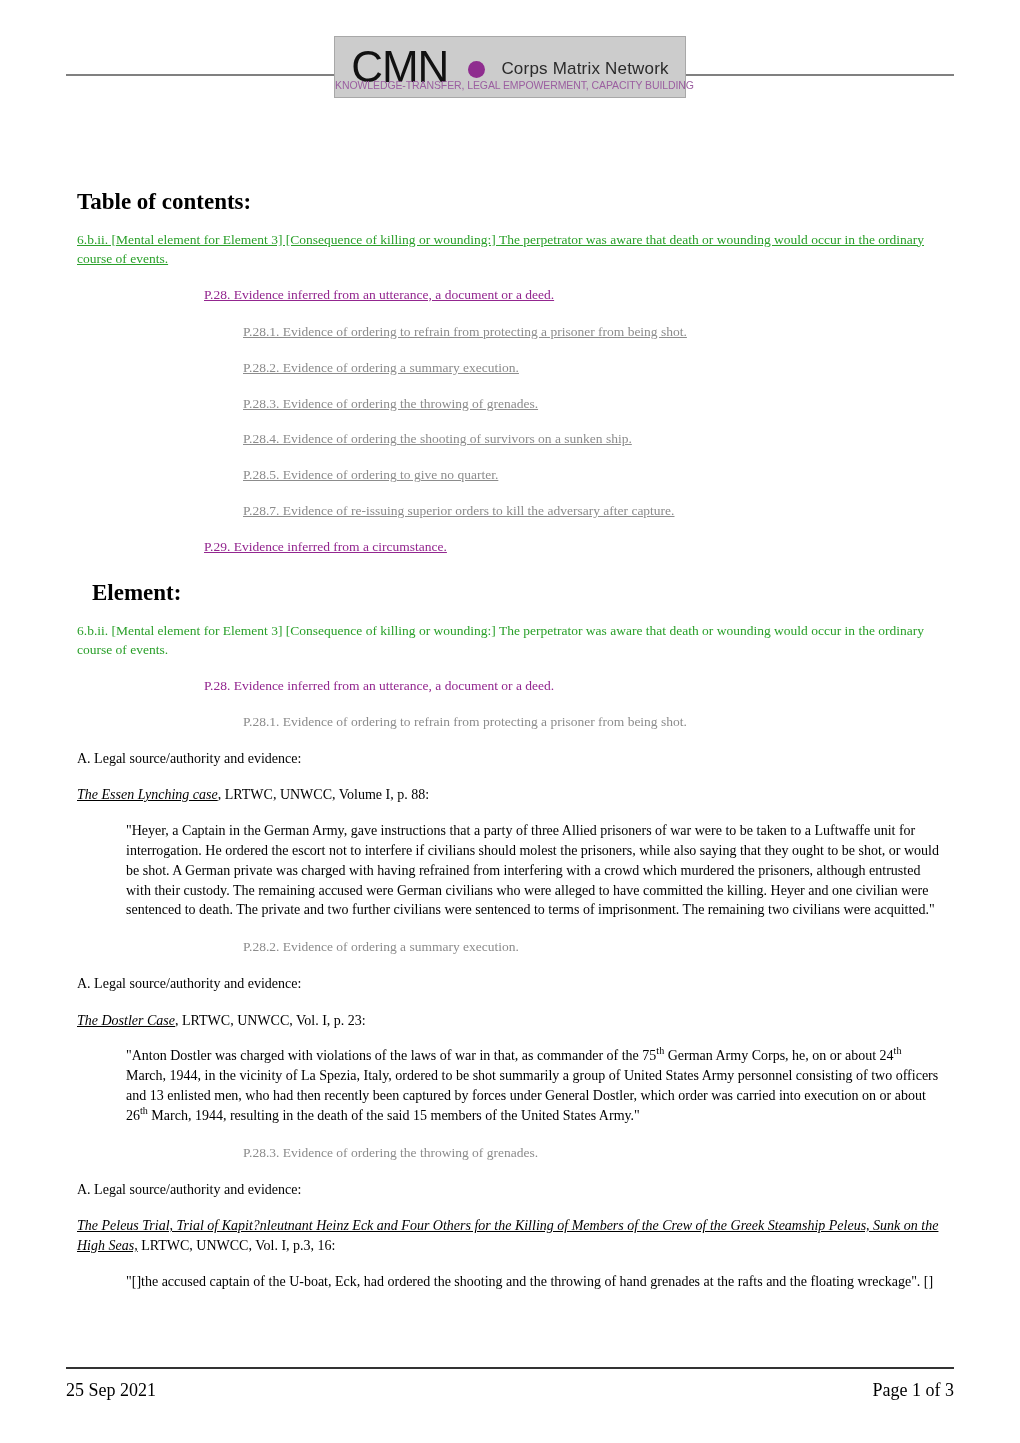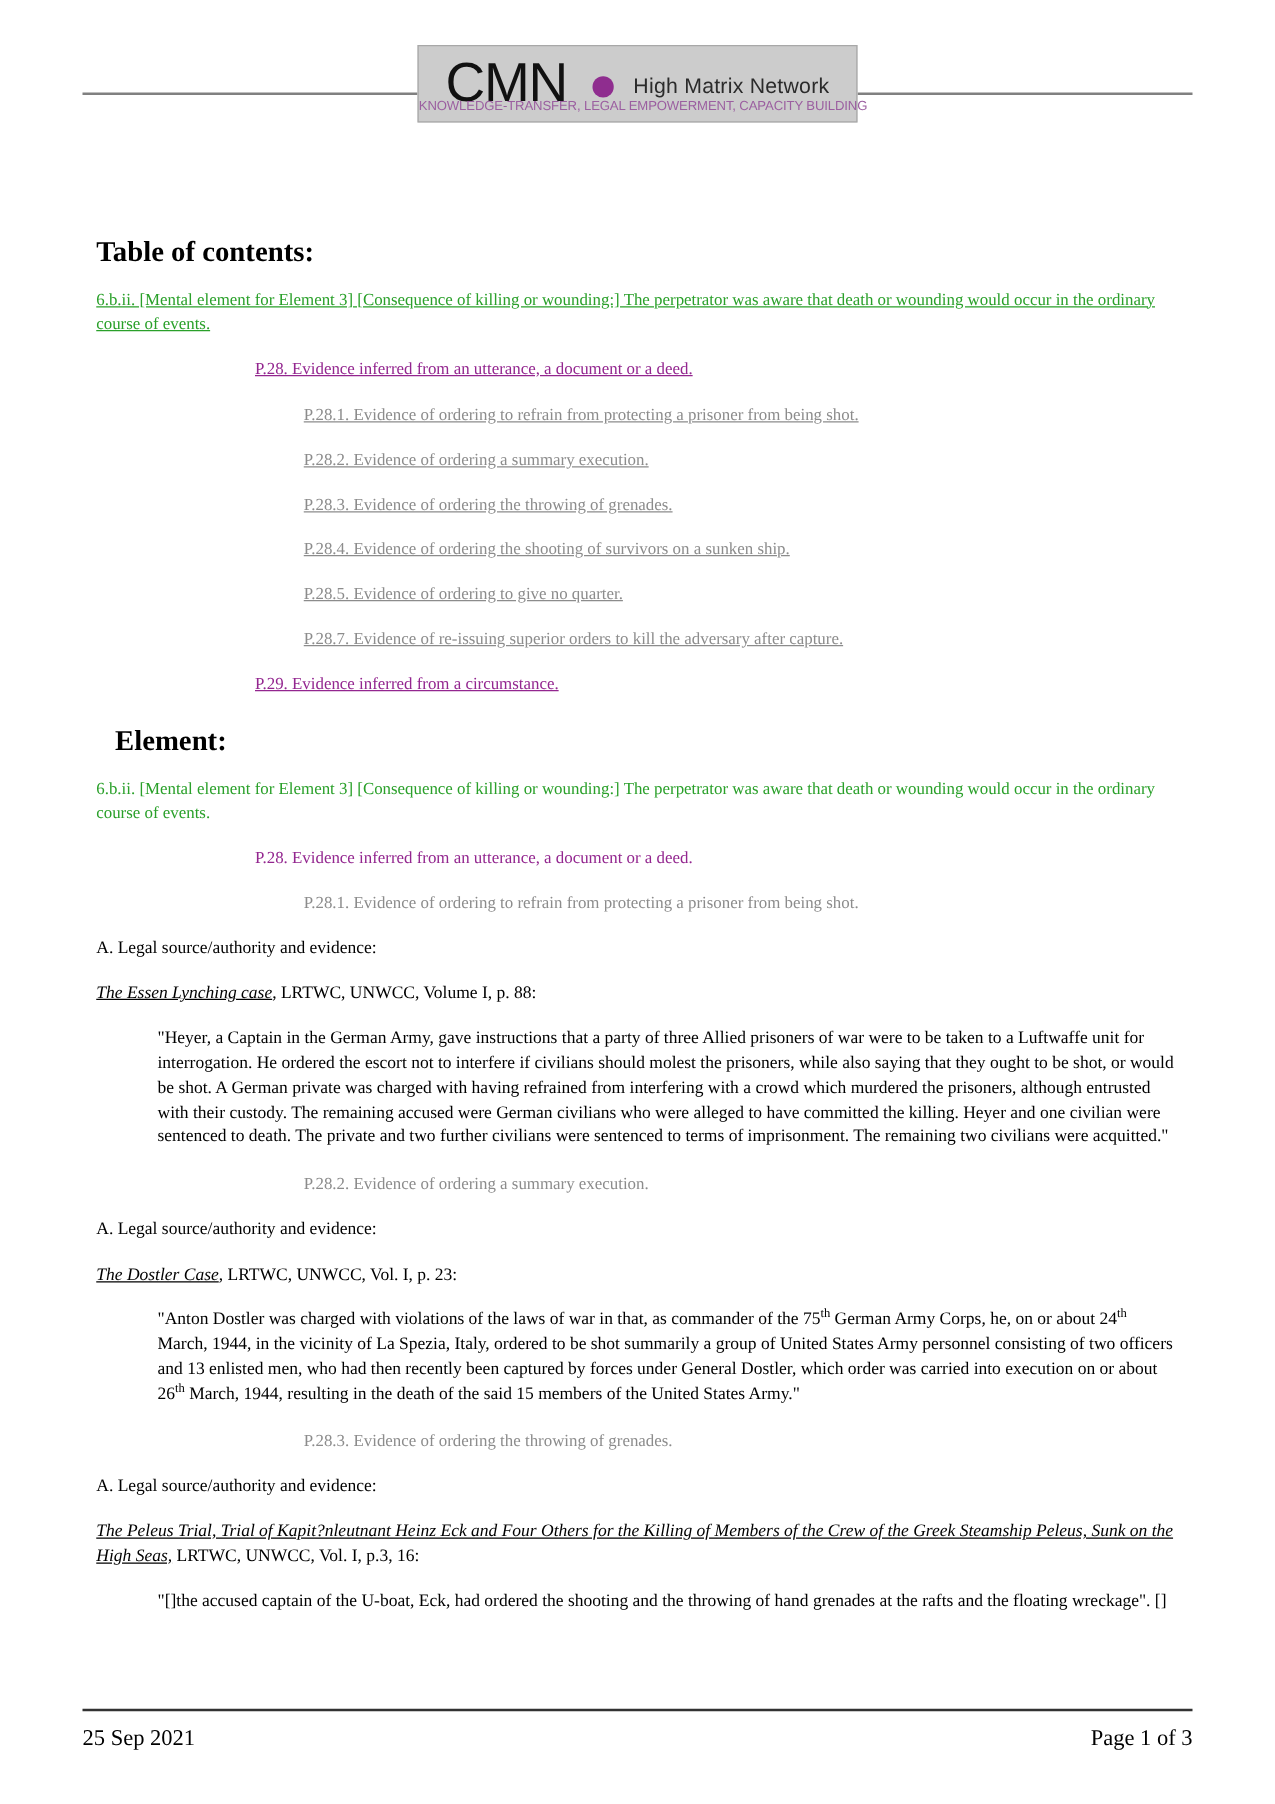--- a/index.html
+++ b/index.html
@@ -222,21 +222,21 @@
 <div class="page">
 
   <div class="header">
     <div class="header-rule left"></div>
     <div class="header-rule right"></div>
 
     <div class="logo">
       <div class="logo-row">
         <span class="logo-cmn">CMN</span>
         <span class="logo-dot"></span>
-        <span class="logo-name">High Matrix Network</span>
+        <span class="logo-name">Corps Matrix Network</span>
       </div>
       <div class="logo-tagline">KNOWLEDGE-TRANSFER, LEGAL EMPOWERMENT, CAPACITY BUILDING</div>
     </div>
   </div>
 
   <div class="content">
 
     <h1 class="section-heading">Table of contents:</h1>
 
     <p class="toc-l1">6.b.ii. [Mental element for Element 3] [Consequence of killing or wounding:] The perpetrator was aware that death or wounding would occur in the ordinary course of events.</p>

